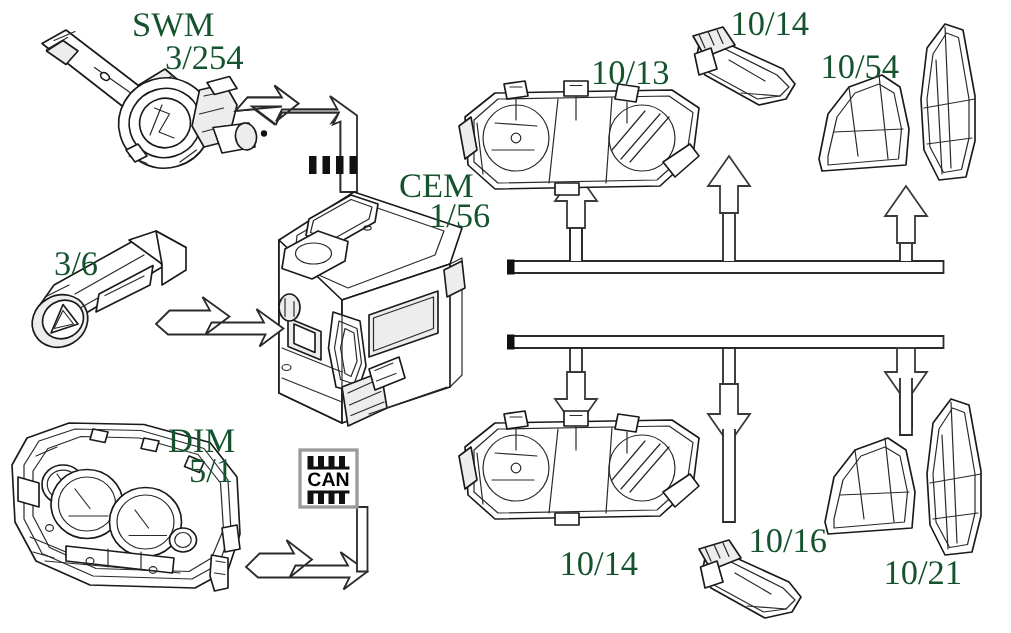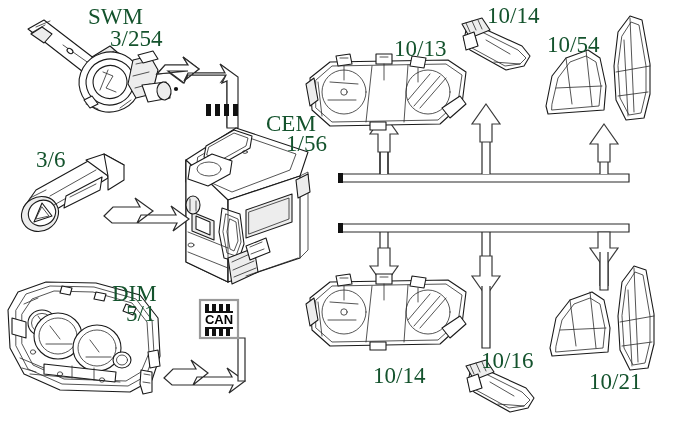--- a/index.html
+++ b/index.html
@@ -332,30 +332,30 @@
     </g>
 
   </svg>
 
   <div class="lbl" style="left:88px; top:4px;">SWM</div>
   <div class="lbl" style="left:110px; top:26px;text-align:right;">3/254</div>
 
   <div class="lbl" style="left:266px; top:111px;">CEM</div>
   <div class="lbl" style="left:286px; top:131px;">1/56</div>
 
-  <div class="lbl" style="left:36px; top:147px;text-align:right;">3/6</div>
+  <div class="lbl" style="left:36px; top:163px;text-align:right;">3/6</div>
 
   <div class="lbl" style="left:112px; top:281px;text-align:right;">DIM</div>
   <div class="lbl" style="left:126px; top:301px;text-align:right;">5/1</div>
 
   <div class="lbl" style="left:394px; top:36px;">10/13</div>
 
   <div class="lbl" style="left:487px; top:3px;">10/14</div>
 
   <div class="lbl" style="left:547px; top:32px;">10/54</div>
 
   <div class="lbl" style="left:373px; top:363px;">10/14</div>
 
-  <div class="lbl" style="left:481px; top:348px;">10/16</div>
+  <div class="lbl" style="left:499px; top:348px;">10/16</div>
 
   <div class="lbl" style="left:589px; top:369px;">10/21</div>
 
 </div>
 
 </body></html>

